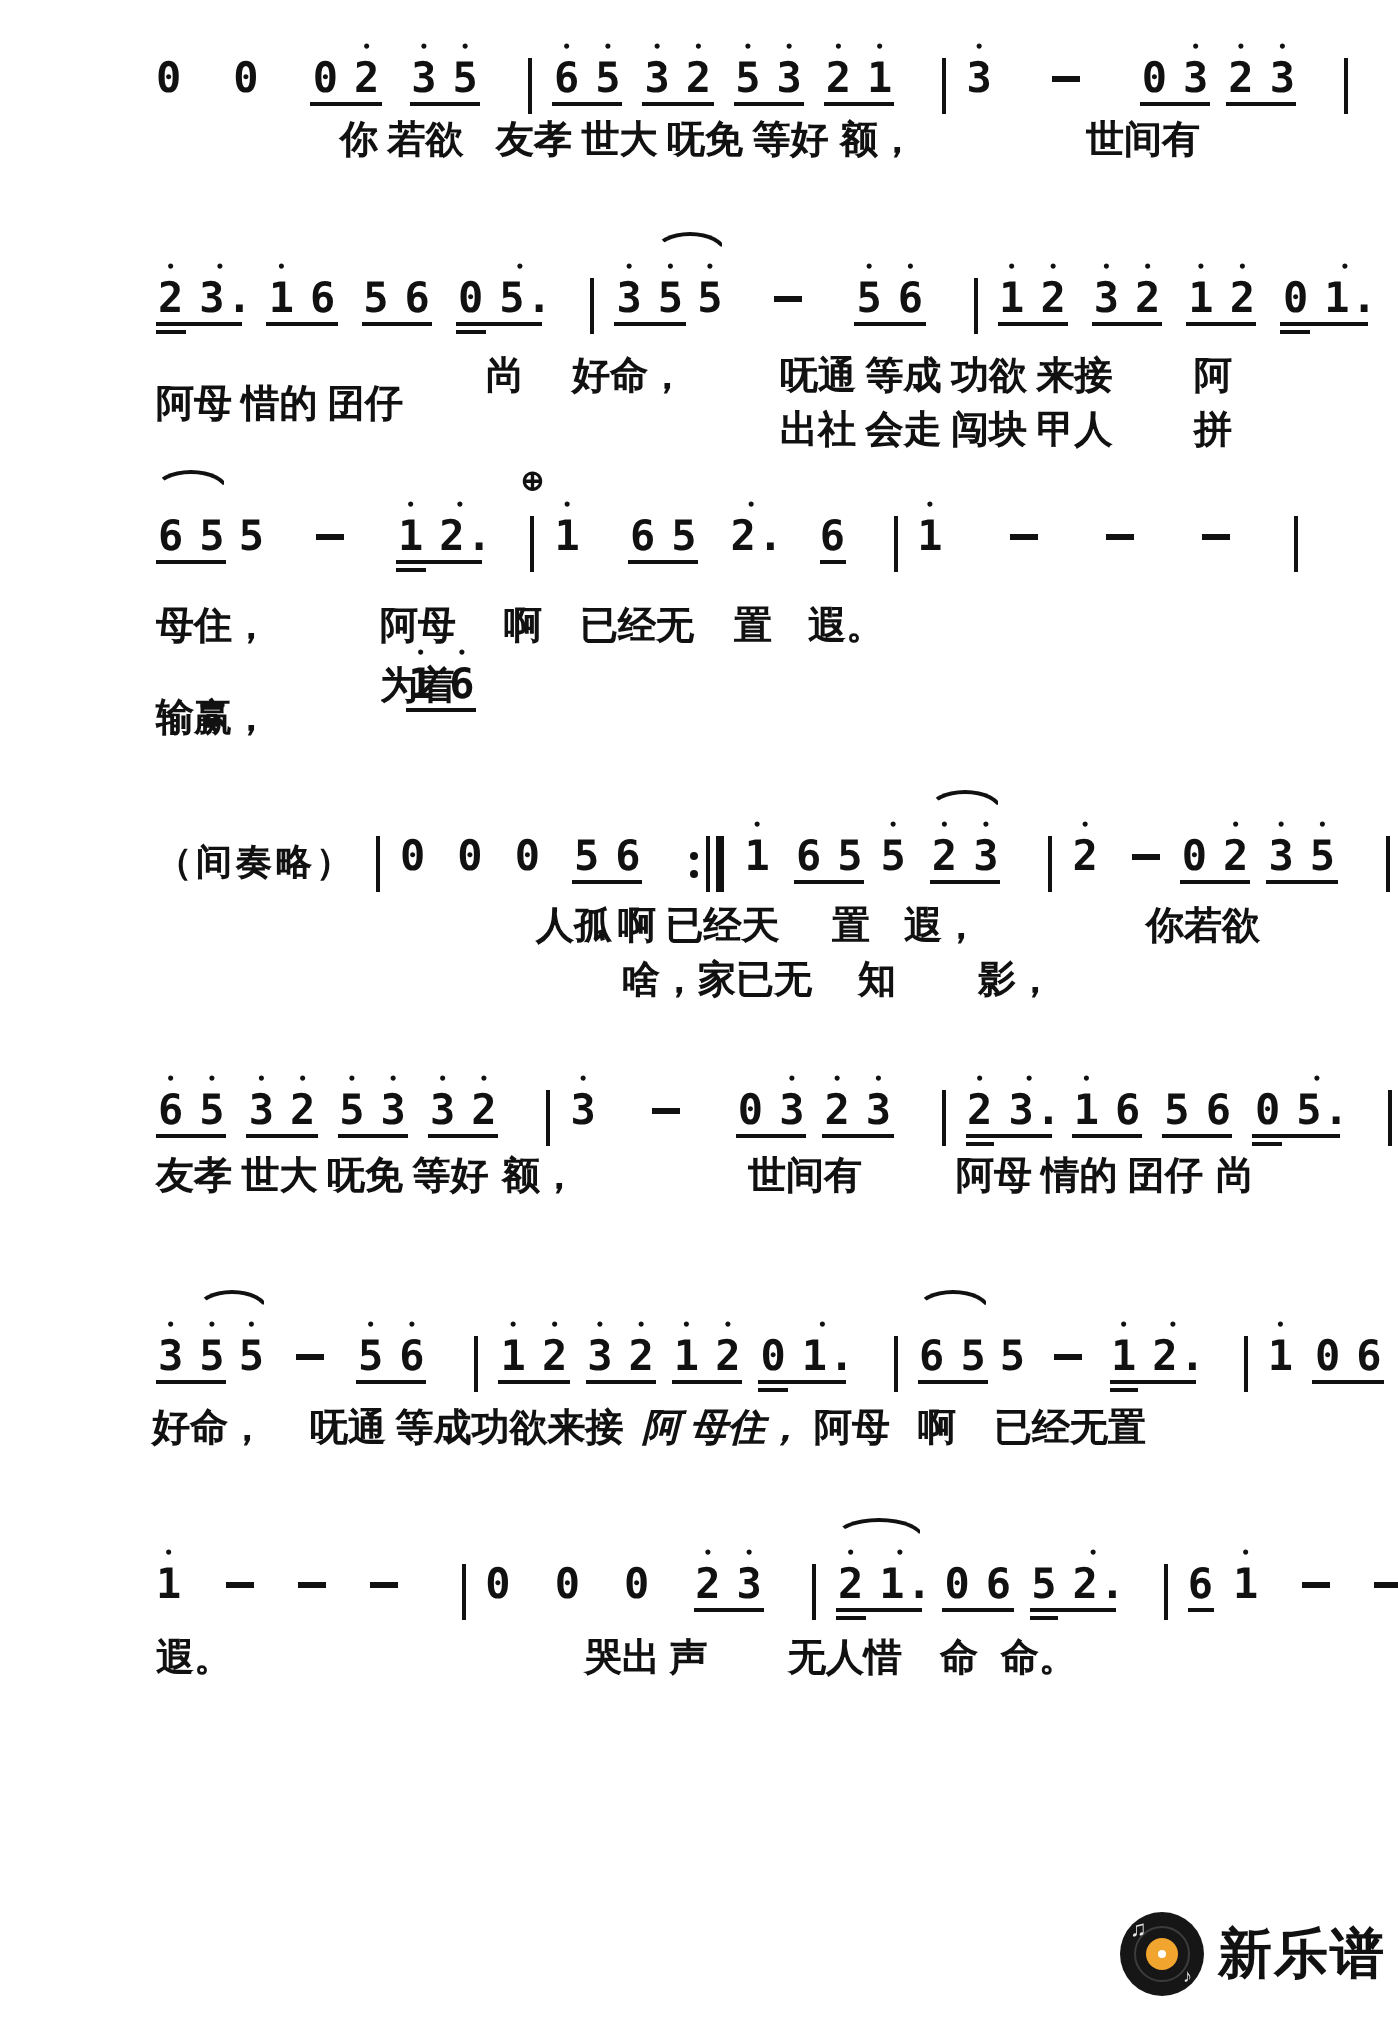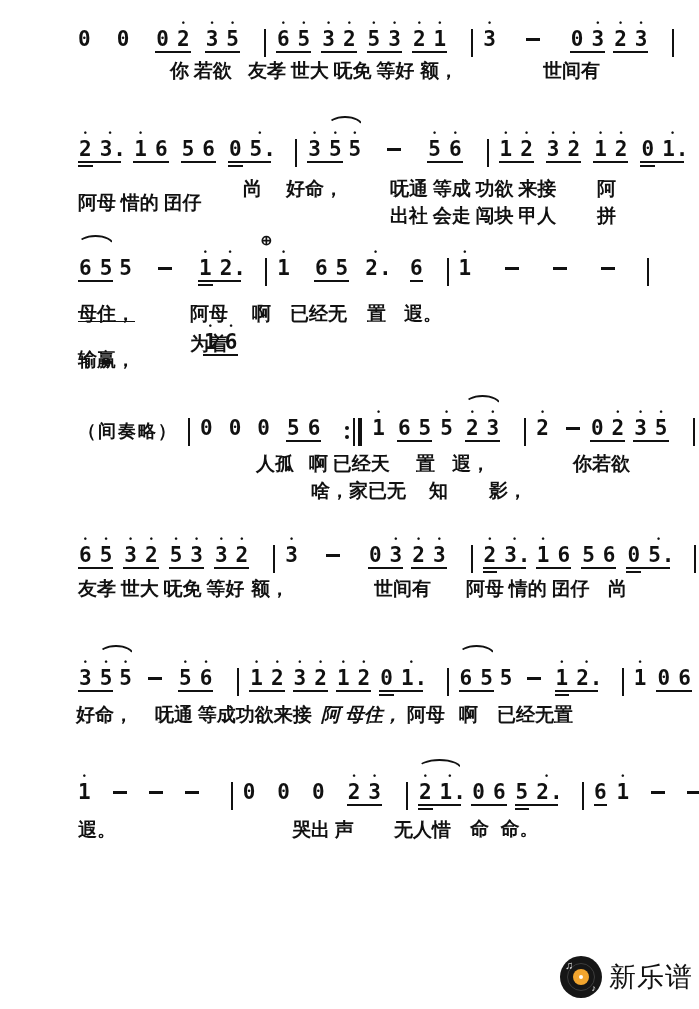--- a/index.html
+++ b/index.html
@@ -37,21 +37,21 @@
         border-top:2px solid #111;border-radius:50% 50% 0 0/100% 100% 0 0;}
   .logo{position:absolute;top:956px;right:6px;display:flex;align-items:center;gap:7px;}
   .disc{width:42px;height:42px;border-radius:50%;background:#161616;position:relative;flex:none;}
   .disc::before{content:"";position:absolute;inset:7px;border:1px solid #3c3c3c;border-radius:50%;}
   .disc-label{position:absolute;left:50%;top:50%;width:16px;height:16px;margin:-8px 0 0 -8px;
         border-radius:50%;background:#f2a52e;}
   .disc-label::after{content:"";position:absolute;left:50%;top:50%;width:4px;height:4px;
         margin:-2px 0 0 -2px;border-radius:50%;background:#ffffff;}
   .disc-note{position:absolute;top:4px;left:5px;color:#e8e8e8;font-size:11px;line-height:11px;}
   .disc-note2{position:absolute;bottom:5px;right:6px;color:#e8e8e8;font-size:9px;line-height:9px;}
-  .logo-text{font-weight:400;font-size:27px;color:#111;letter-spacing:1px;}
+  .logo-text{font-weight:700;font-size:27px;color:#111;letter-spacing:1px;}
 </style>
 </head>
 <body>
 
 <div class="page">
   <div>
       <div class="sys" style="top: 8px;">
         <div class="notes-row">
           <span class="note tok" style="margin-right: 26px;">
             <span class="odot"></span>
@@ -356,21 +356,21 @@
             <span class="note">
               <span class="odot">•</span>
               <span class="nrow">1</span>
             </span>
             <span class="note">
               <span class="odot">•</span>
               <span class="nrow">6</span>
             </span>
           </span>
         </div>
-        <div class="lyr" style="left: 78px; top: 66px; text-decoration: underline;">母住，</div>
+        <div class="lyr" style="left: 78px; top: 66px;">母住，</div>
         <div class="lyr" style="left: 190px; top: 66px;">阿母</div>
         <div class="lyr" style="left: 252px; top: 66px;">啊</div>
         <div class="lyr" style="left: 290px; top: 66px;">已经无</div>
         <div class="lyr" style="left: 367px; top: 66px;">置</div>
         <div class="lyr" style="left: 404px; top: 66px;">遐。</div>
         <div class="lyr" style="left: 78px; top: 112px;">输赢，</div>
         <div class="lyr" style="left: 190px; top: 96px;">为着</div>
         <div class="slur" style="left: 77px; width: 37.3125px; top: -2px;"></div>
       </div>
       <div class="sys" style="top: 397px;">
@@ -462,21 +462,21 @@
             </span>
             <span class="note">
               <span class="odot">•</span>
               <span class="nrow">5</span>
             </span>
           </span>
           <span class="bar-wrap tok">
             <span class="bline"></span>
           </span>
         </div>
-        <div class="lyr" style="left: 256px; top: 56px;">人孤</div>
+        <div class="lyr" style="left: 268px; top: 56px;">人孤</div>
         <div class="lyr" style="left: 309px; top: 56px;">啊 已经天</div>
         <div class="lyr" style="left: 416px; top: 56px;">置</div>
         <div class="lyr" style="left: 452px; top: 56px;">遐，</div>
         <div class="lyr" style="left: 540px; top: 56px; margin-left: 33px;">你若欲</div>
         <div class="lyr" style="left: 311px; top: 83px;">啥，家已无</div>
         <div class="lyr" style="left: 429px; top: 83px;">知</div>
         <div class="lyr" style="left: 489px; top: 83px;">影，</div>
         <div class="slur" style="left: 463.906px; width: 37.3125px; top: -2px;"></div>
       </div>
       <div class="sys" style="top: 524px;">
@@ -592,21 +592,21 @@
               <span class="nrow">5<span class="aug">.</span></span>
             </span>
           </span>
           <span class="bar-wrap tok">
             <span class="bline"></span>
           </span>
         </div>
         <div class="lyr" style="left: 78px; top: 54px;">友孝 世大 呒免 等好</div>
         <div class="lyr" style="left: 251px; top: 54px;">额，</div>
         <div class="lyr" style="left: 374px; top: 54px;">世间有</div>
-        <div class="lyr" style="left: 466px; top: 54px;">阿母 情的 囝仔</div>
+        <div class="lyr" style="left: 478px; top: 54px;">阿母 情的 囝仔</div>
         <div class="lyr" style="left: 608px; top: 54px;">尚</div>
       </div>
       <div class="sys" style="top: 647px;">
         <div class="notes-row">
           <span class="beam tok" style="margin-right: 6px;">
             <span class="note">
               <span class="odot">•</span>
               <span class="nrow">3</span>
             </span>
             <span class="note">

